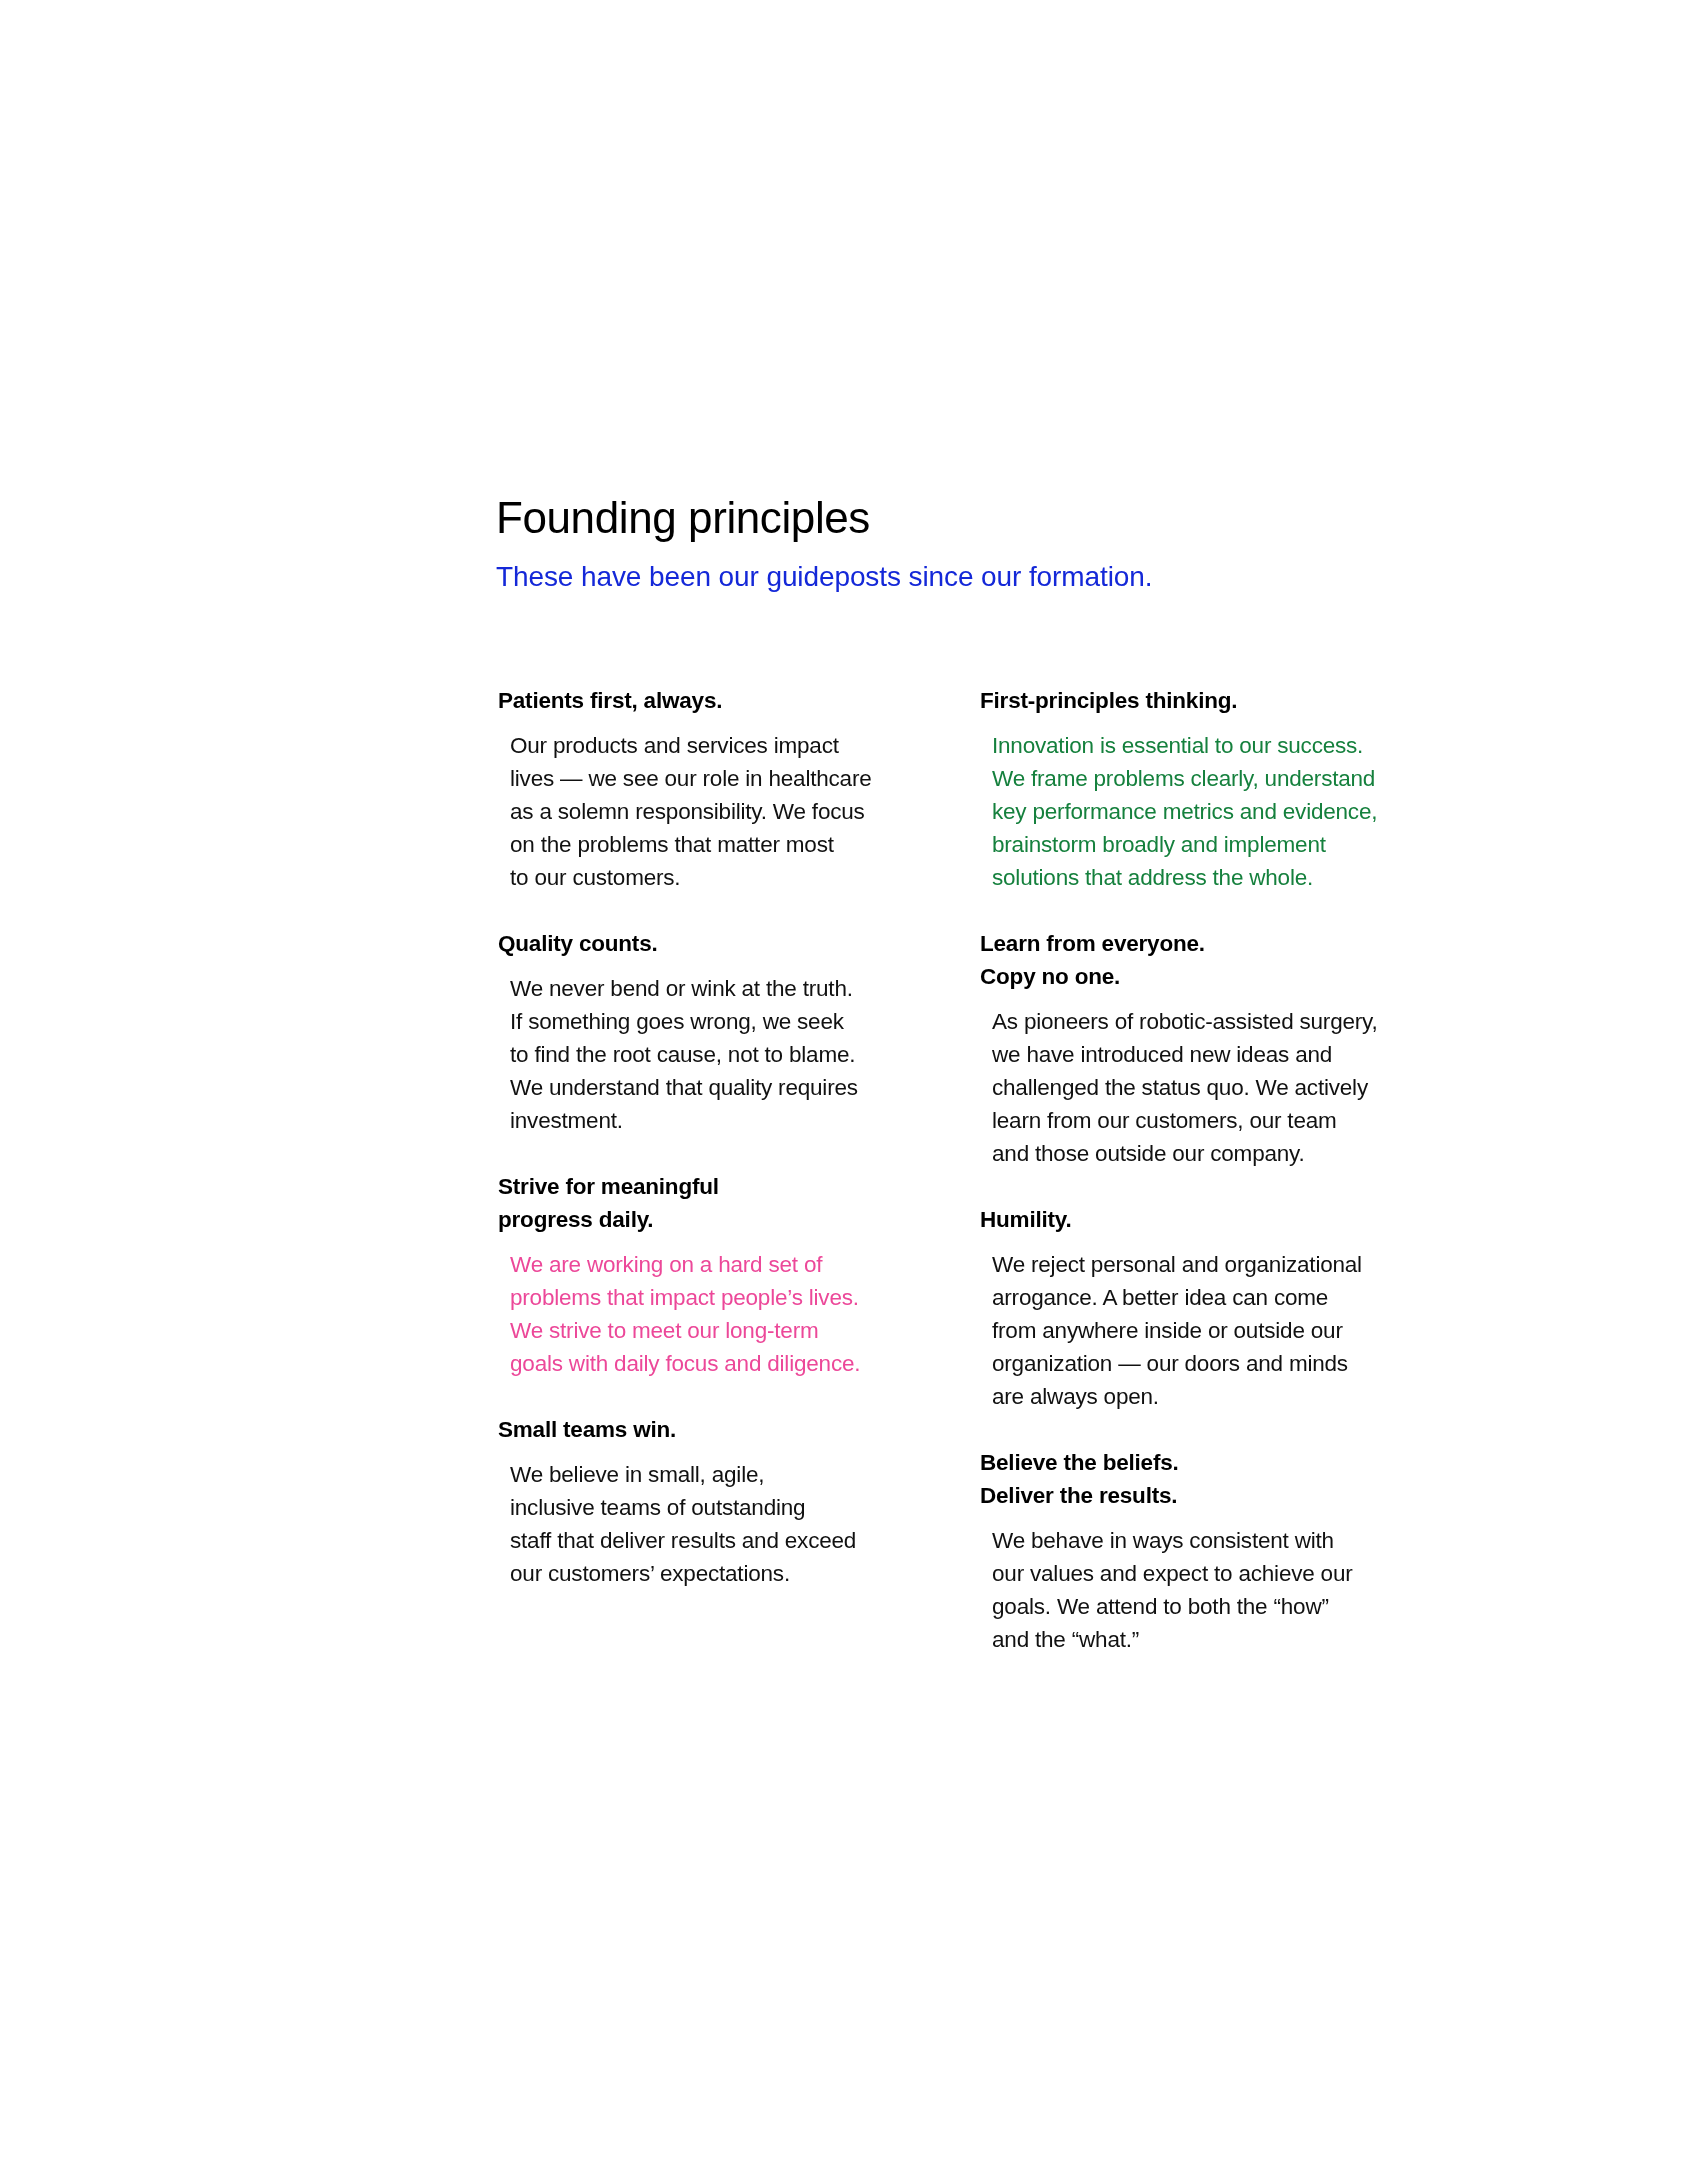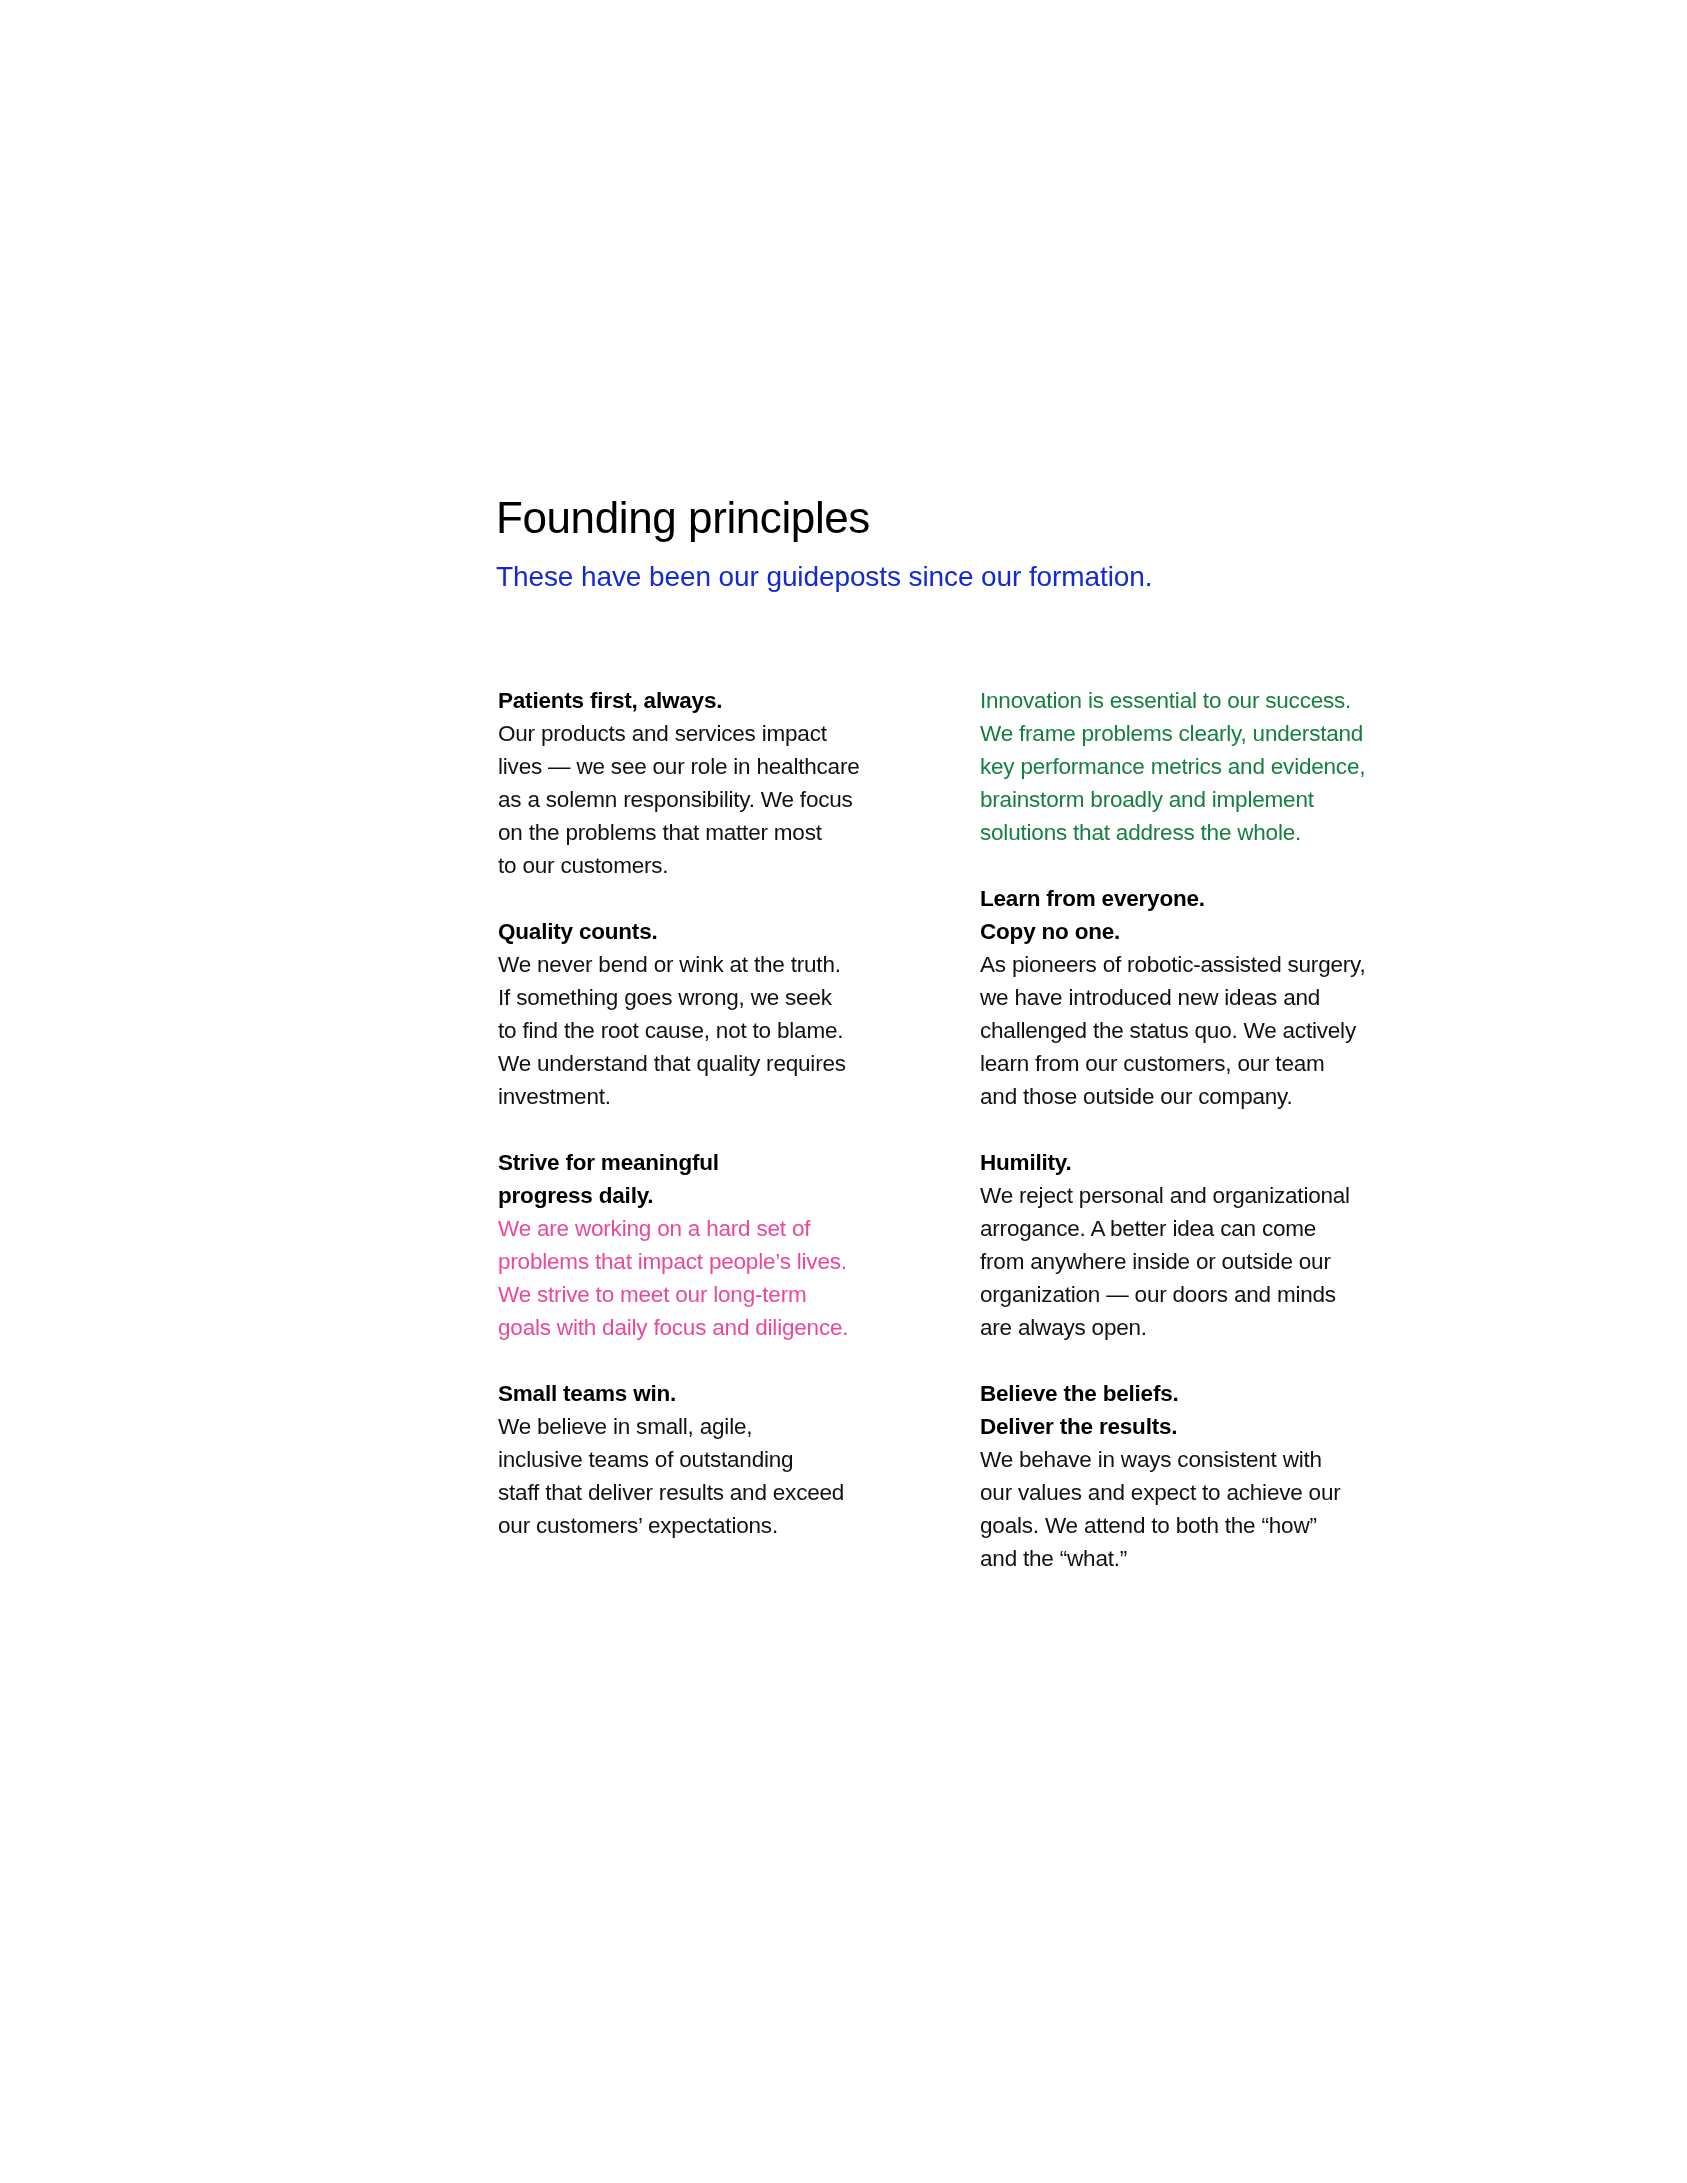--- a/index.html
+++ b/index.html
@@ -56,21 +56,21 @@
       white-space: pre;
       display: block;
       margin: 0;
       font-size: 22.5px;
       line-height: 33px;
     }
     .principle-body {
       font-weight: 400;
       white-space: pre;
       display: block;
-      margin: 0;
+      margin: 12px;
       color: #111111;
     }
   </style>
 </head>
 <body style="background: rgb(255, 255, 255);">
 
 <h1 class="page-title" style="color: rgb(0, 0, 0);">Founding principles</h1>
 <h2 class="page-subtitle" style="color: rgb(20, 40, 216);">These have been our guideposts since our formation.</h2>
 
 <div class="column left">
@@ -102,20 +102,21 @@
     <span class="principle-heading">Small teams win.</span>
     <span class="principle-body" style="color: rgb(17, 17, 17);">We believe in small, agile,
 inclusive teams of outstanding
 staff that deliver results and exceed
 our customers’ expectations.</span>
   </div>
 </div>
 
 <div class="column right">
   <div class="principle">
+    <span class="principle-heading">First-principles thinking.</span>
     <span class="principle-body" style="color: #15803d;">Innovation is essential to our success.
 We frame problems clearly, understand
 key performance metrics and evidence,
 brainstorm broadly and implement
 solutions that address the whole.</span>
   </div>
   <div class="principle">
     <span class="principle-heading">Learn from everyone.
 Copy no one.</span>
     <span class="principle-body" style="color: rgb(17, 17, 17);">As pioneers of robotic-assisted surgery,

